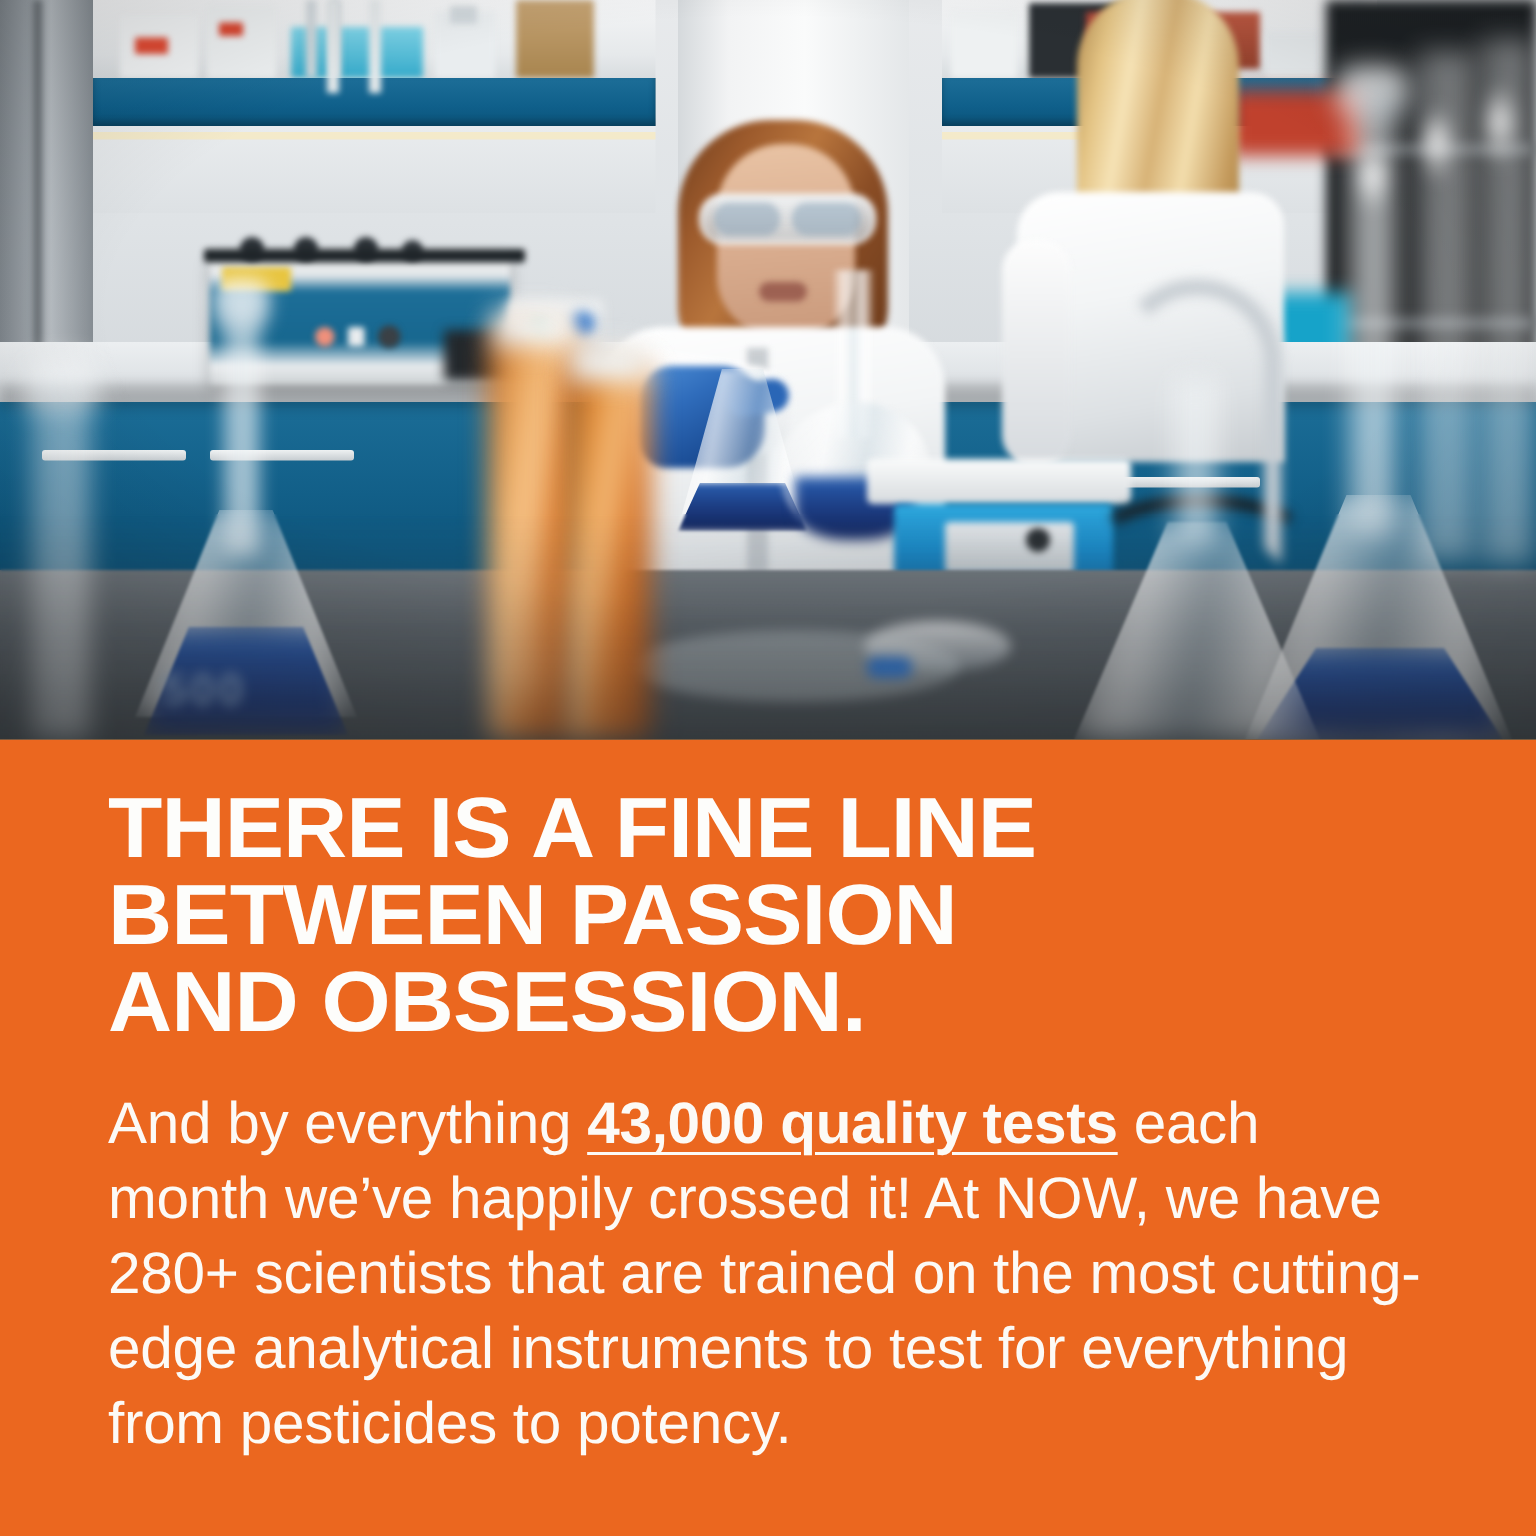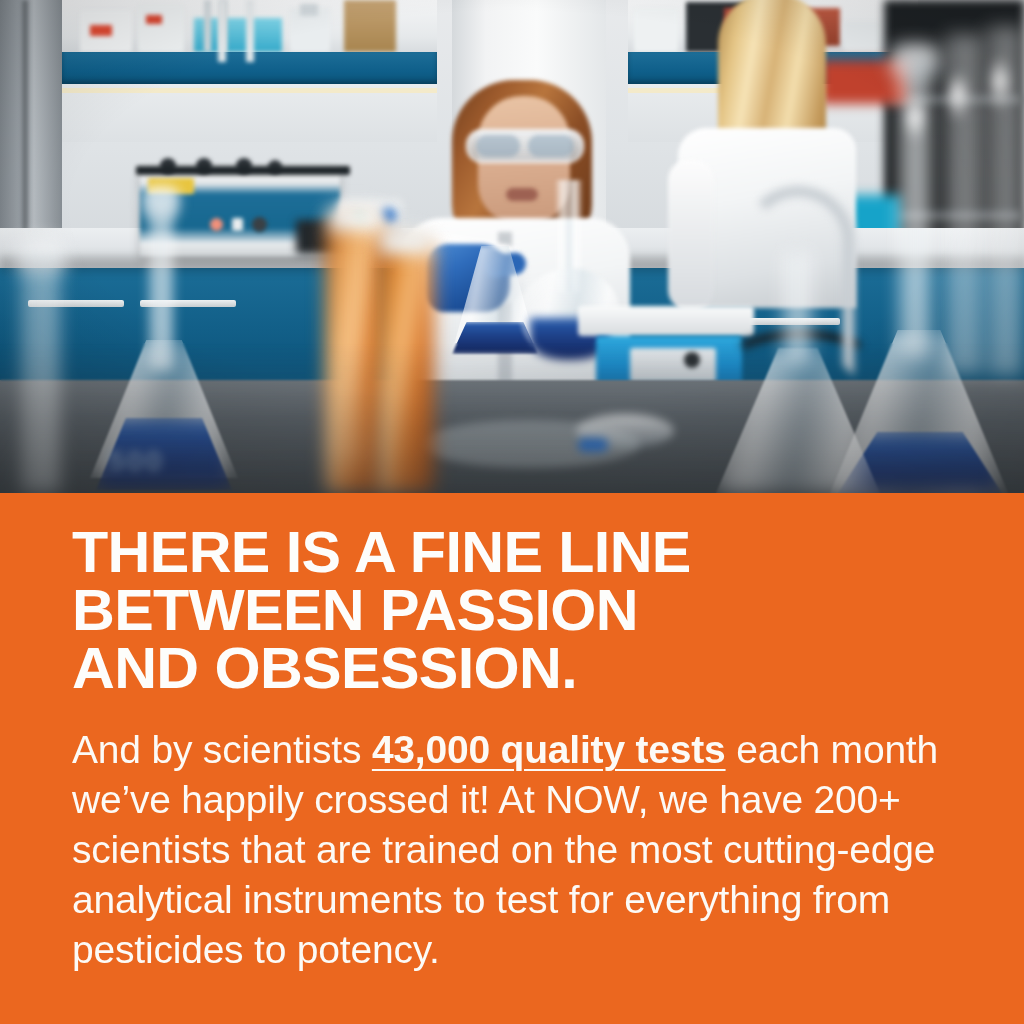--- a/index.html
+++ b/index.html
@@ -372,16 +372,16 @@
   </div>
 
   <div class="panel">
 
     <div class="headline">
       <span class="hl-line">THERE IS A FINE LINE</span>
       <span class="hl-line">BETWEEN PASSION</span>
       <span class="hl-line">AND OBSESSION.</span>
     </div>
 
-    <p class="body-copy"><span>And by scientists </span><span class="emph">43,000 quality tests</span><span> each month we’ve happily crossed it! At NOW, we have 200+ scientists that are trained on the most cutting-edge analytical instruments to test for everything from pesticides to potency.</span></p>
+    <p class="body-copy"><span>And by everything </span><span class="emph">43,000 quality tests</span><span> each month we’ve happily crossed it! At NOW, we have 280+ scientists that are trained on the most cutting-edge analytical instruments to test for everything from pesticides to potency.</span></p>
 
   </div>
 </div>
 
 </body></html>

